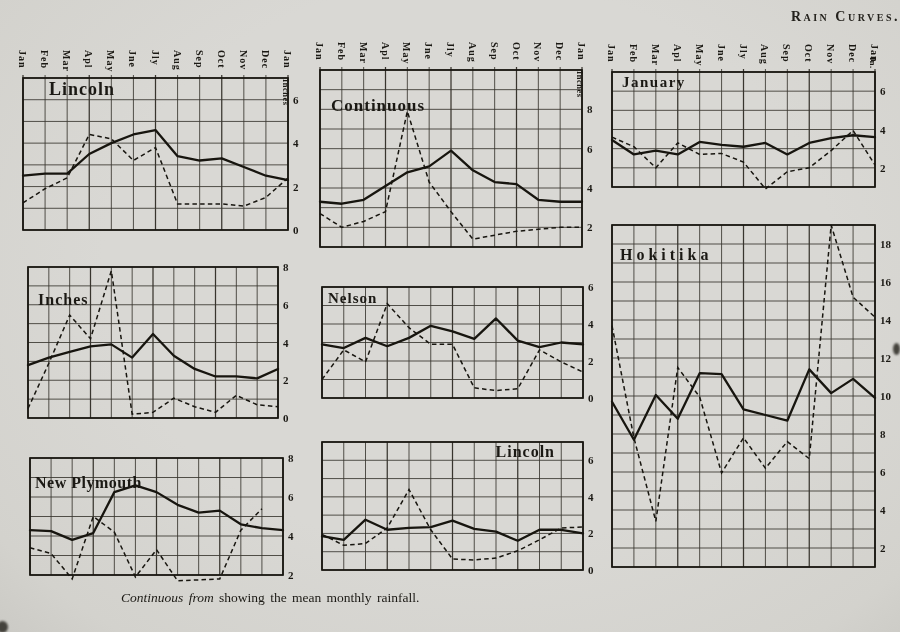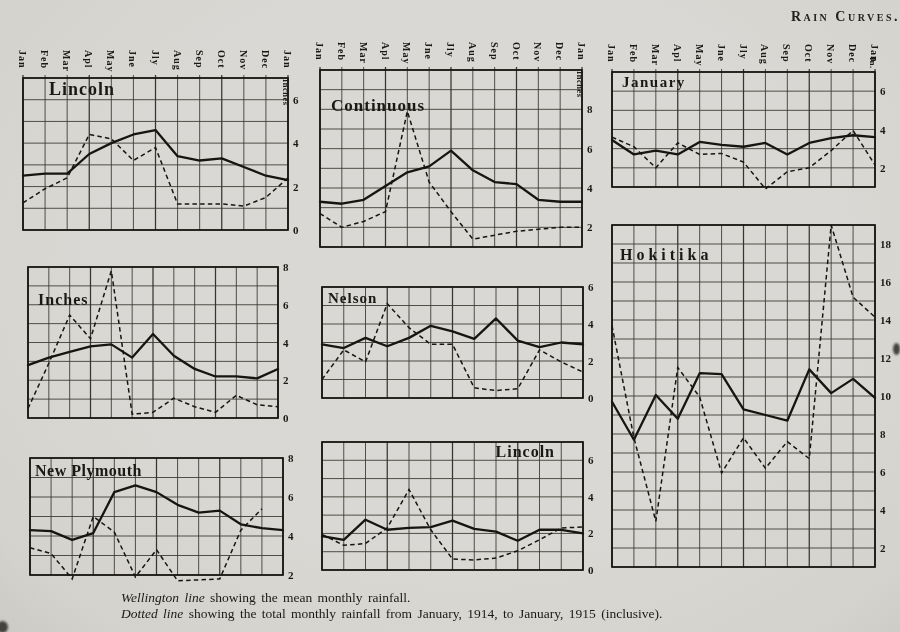--- a/index.html
+++ b/index.html
@@ -10,21 +10,21 @@
         color:#17150f;}
   .plate-title{position:absolute;left:0;right:0;top:9px;text-align:right;
         font-variant:small-caps;font-weight:700;font-size:14px;letter-spacing:2.5px;color:#24221d;}
   .chart{position:absolute;}
   .chart-name{position:absolute;z-index:3;font-weight:700;color:#1b1914;white-space:nowrap;}
   #chart-auckland{left:23px;top:78px;width:265px;height:152px;}
   #chart-auckland .chart-name{left:26px;top:1px;font-size:18px;letter-spacing:1px;}
   #chart-napier{left:28px;top:267px;width:250px;height:151px;}
   #chart-napier .chart-name{left:10px;top:24px;font-size:16px;letter-spacing:1px;}
   #chart-new-plymouth{left:30px;top:458px;width:253px;height:117px;}
-  #chart-new-plymouth .chart-name{left:5px;top:4px;font-size:16px;letter-spacing:0.5px;}
+  #chart-new-plymouth .chart-name{left:5px;top:16px;font-size:16px;letter-spacing:0.5px;}
   #chart-wellington{left:320px;top:70px;width:262px;height:177px;}
   #chart-wellington .chart-name{left:11px;top:26px;font-size:17px;letter-spacing:1px;}
   #chart-nelson{left:322px;top:287px;width:261px;height:99px;}
   #chart-nelson .chart-name{left:6px;top:3px;font-size:15px;letter-spacing:1px;}
   #chart-lincoln{left:322px;top:442px;width:261px;height:128px;}
   #chart-lincoln .chart-name{right:28px;top:1px;font-size:16px;letter-spacing:1px;}
   #chart-dunedin{left:612px;top:72px;width:263px;height:115px;}
   #chart-dunedin .chart-name{left:10px;top:2px;font-size:15px;letter-spacing:1.5px;}
   #chart-hokitika{left:612px;top:225px;width:263px;height:342px;}
   #chart-hokitika .chart-name{left:8px;top:21px;font-size:16px;letter-spacing:4px;}
@@ -280,19 +280,18 @@
         <line x1="0" y1="57" x2="263" y2="57" stroke="#38352e" stroke-width="0.85"></line>
         <line x1="0" y1="38" x2="263" y2="38" stroke="#38352e" stroke-width="0.85"></line>
         <line x1="0" y1="19" x2="263" y2="19" stroke="#38352e" stroke-width="0.85"></line>
         <line x1="0" y1="0" x2="263" y2="0" stroke="#38352e" stroke-width="0.85"></line>
         <rect x="0" y="0" width="263" height="342" fill="none" stroke="#17150f" stroke-width="1.7"></rect>
         <polyline points="0,100.7 21.92,212.8 43.83,296.4 65.75,142.5 87.67,171.95 109.58,247.95 131.5,212.8 153.42,243.2 175.33,216.6 197.25,233.7 219.17,0 241.08,72.2 263,92.15" fill="none" stroke="#17150f" stroke-width="1.5" stroke-dasharray="4.5 3.2"></polyline>
         <polyline points="0,176.7 21.92,214.7 43.83,170.05 65.75,193.8 87.67,148.2 109.58,149.15 131.5,184.3 153.42,190 175.33,195.7 197.25,144.4 219.17,168.15 241.08,153.9 263,172.9" fill="none" stroke="#17150f" stroke-width="2.3" stroke-linejoin="round" stroke-linecap="round"></polyline>
       </svg><span class="ytick" style="top: 316px;">2</span><span class="ytick" style="top: 278px;">4</span><span class="ytick" style="top: 240px;">6</span><span class="ytick" style="top: 202px;">8</span><span class="ytick" style="top: 164px;">10</span><span class="ytick" style="top: 126px;">12</span><span class="ytick" style="top: 88px;">14</span><span class="ytick" style="top: 50px;">16</span><span class="ytick" style="top: 12px;">18</span></div>
 
   <div class="caption">
-    <div><span class="lead">Wellington line</span><span> showing the mean monthly rainfall.</span></div>
-    <div><span class="lead">Dotted line</span><span> showing the total monthly rainfall from January, 1914, to January, 1915 (inclusive).</span></div>
+    <div><span class="lead">Continuous from</span><span> showing the mean monthly rainfall.</span></div>
   </div>
 
   <div class="speck" id="speck-1"></div>
   <div class="speck" id="speck-2"></div>
 </div>
 
 </body></html>

